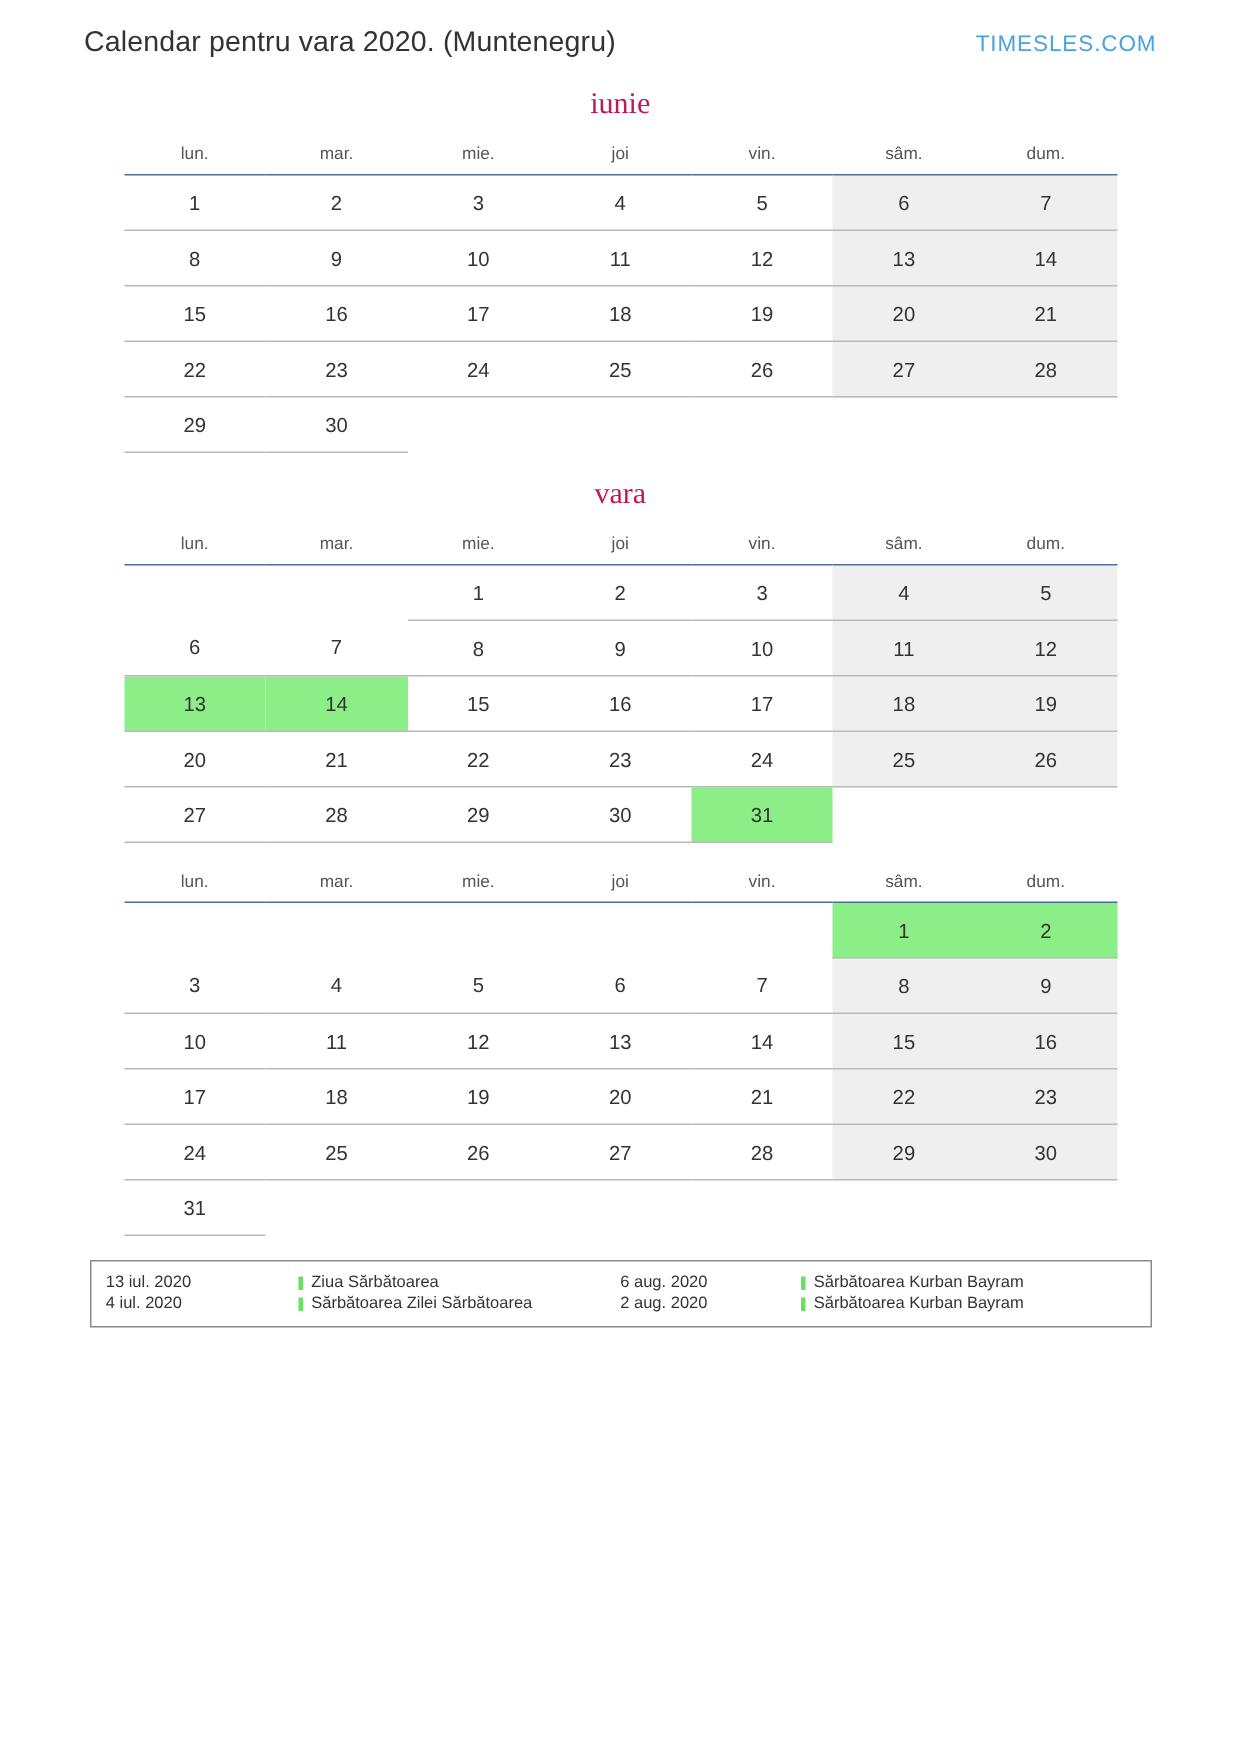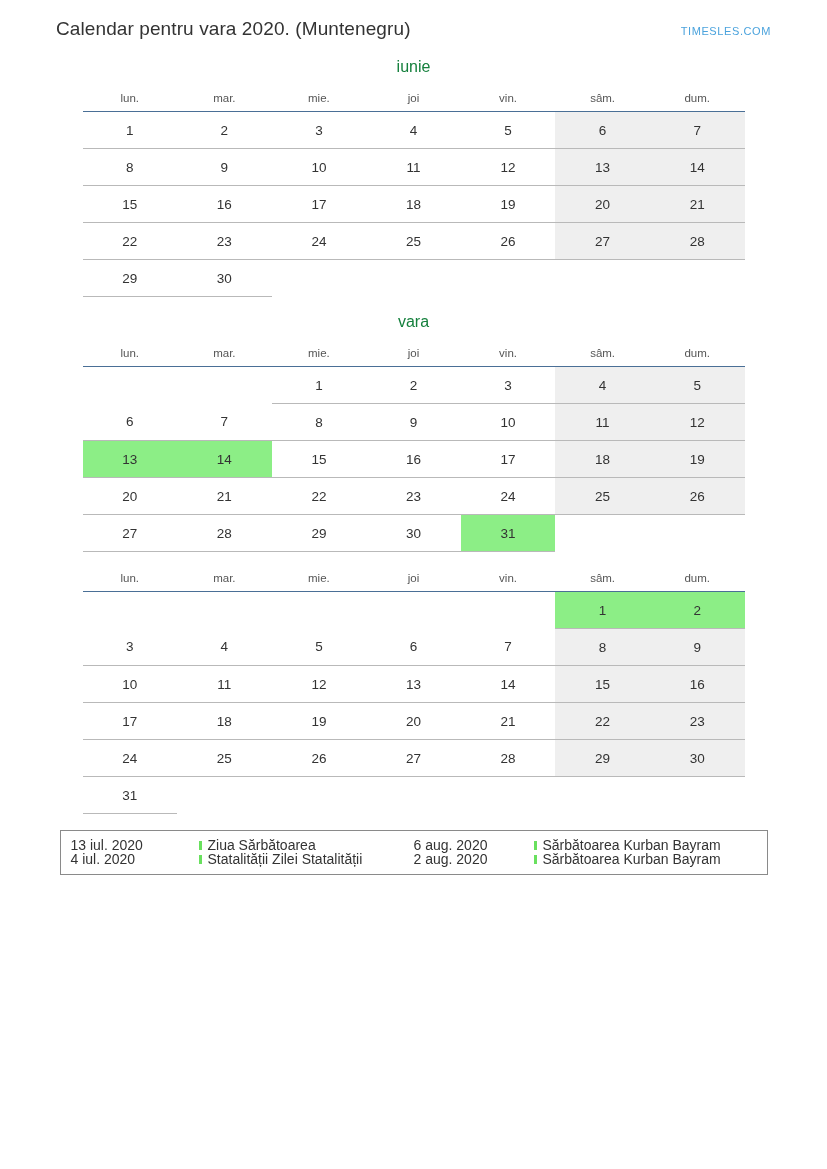--- a/index.html
+++ b/index.html
@@ -27,32 +27,33 @@
     justify-content: space-between;
     margin-bottom: 18px;
   }
   .title {
     font-size: 19px;
     color: #333333;
     font-weight: normal;
     letter-spacing: 0.1px;
   }
   .brand {
-    font-size: 11px;
+    font-size: 15px;
     color: #4ba3dd;
     letter-spacing: 0.6px;
   }
   .month-block {
     margin-bottom: 16px;
   }
   .month-name {
     text-align: center;
-    color: #15803d;
-    font-size: 16px;
+    color: #be185d;
+    font-size: 20px;
     margin: 10px 0 12px 0;
+    font-family: Liberation Serif, serif;
   }
   table.cal {
     border-collapse: collapse;
     margin: 0 auto;
     width: 662px;
     table-layout: fixed;
   }
   table.cal th {
     font-size: 11.5px;
     font-weight: normal;
@@ -89,21 +90,21 @@
     padding: 7px 10px 8px 10px;
     display: flex;
   }
   .legend-col {
     width: 50%;
     box-sizing: border-box;
   }
   .legend-row {
     display: flex;
     align-items: center;
-    font-size: 14px;
+    font-size: 11px;
     color: #333333;
     line-height: 14px;
     height: 14px;
   }
   .legend-date {
     width: 128px;
     flex: none;
   }
   .legend-bar {
     display: inline-block;
@@ -333,21 +334,21 @@
   <div class="legend">
     <div class="legend-col left" id="legend-left">
         <div class="legend-row">
           <span class="legend-date">13 iul. 2020</span>
           <span class="legend-bar"></span>
           <span class="legend-label">Ziua Sărbătoarea</span>
         </div>
         <div class="legend-row">
           <span class="legend-date">4 iul. 2020</span>
           <span class="legend-bar"></span>
-          <span class="legend-label">Statalității Zilei Statalității</span>
+          <span class="legend-label">Sărbătoarea Zilei Sărbătoarea</span>
         </div>
       </div>
     <div class="legend-col right" id="legend-right">
         <div class="legend-row">
           <span class="legend-date">6 aug. 2020</span>
           <span class="legend-bar"></span>
           <span class="legend-label">Sărbătoarea Kurban Bayram</span>
         </div>
         <div class="legend-row">
           <span class="legend-date">2 aug. 2020</span>

